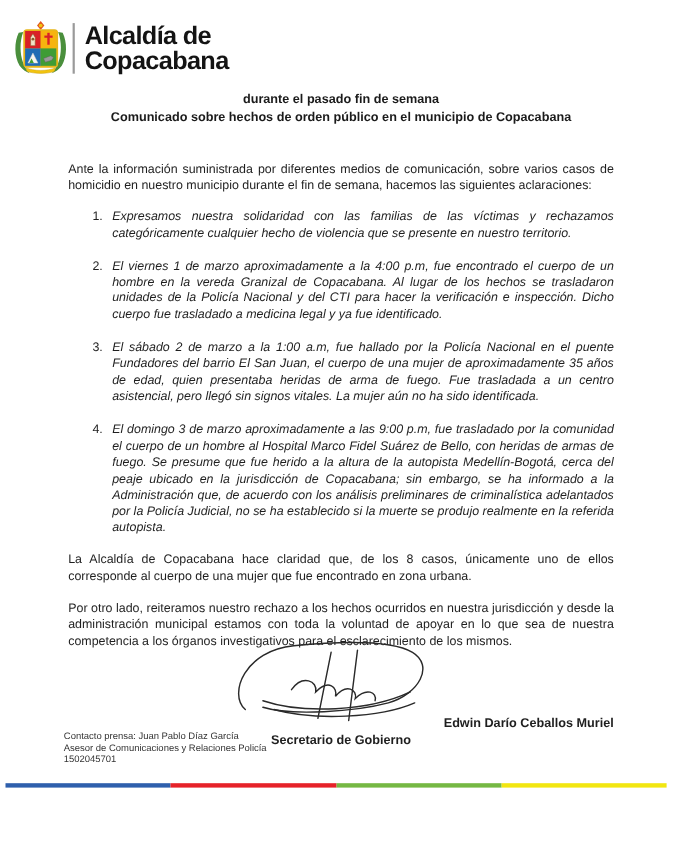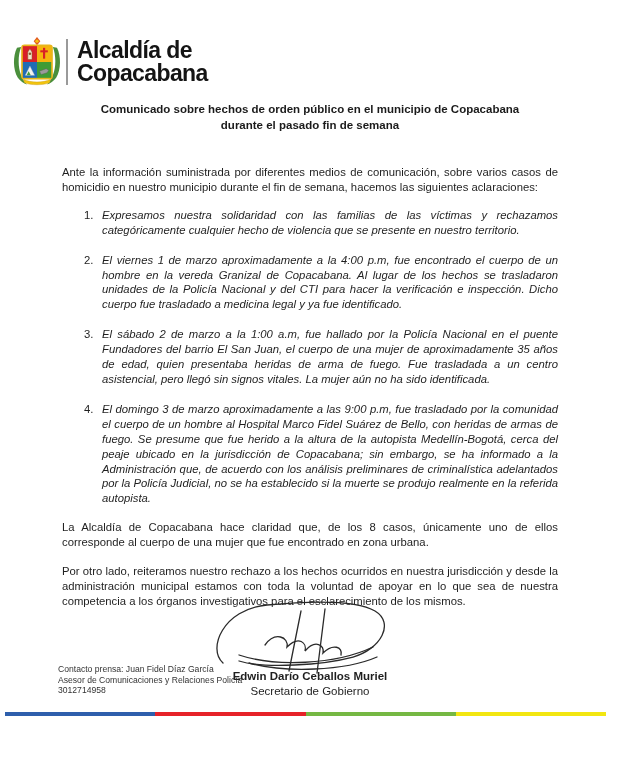--- a/index.html
+++ b/index.html
@@ -9,21 +9,21 @@
     height: 782px;
     position: relative;
     font-family: "Liberation Sans", sans-serif;
     color: #1f1f1f;
     overflow: hidden;
   }
   .page {
     position: relative;
     width: 620px;
     height: 782px;
-    padding: 36px 62px 0 62px;
+    padding: 18px 62px 0 62px;
   }
 
   
   .header {
     display: flex;
     align-items: center;
     margin-left: -50px; 
     height: 52px;
   }
   .logo-shield { width: 50px; height: 52px; flex: 0 0 auto; }
@@ -89,23 +89,24 @@
   .signature-svg {
     display: block;
     margin: -14px auto -6px auto;
     width: 210px;
     height: 78px;
   }
   .sig-name {
     font-weight: bold;
     font-size: 11.5px;
     line-height: 1.3;
+    text-align: right;
   }
   .sig-role {
-    font-weight: normal;
+    font-weight: bold;
     font-size: 11.5px;
     line-height: 1.3;
   }
 
   
   .contact {
     position: absolute;
     left: 58px;
     top: 664px;
     font-size: 8.6px;
@@ -158,22 +159,22 @@
       <path d="M14,52 C22,56 38,56 46,52 L45,56 C37,59 23,59 15,56 Z" fill="#f2c40e" stroke="#c79a10" stroke-width="0.5"></path>
     </svg>
     <div class="header-divider"></div>
     <div class="org-name">
       <div>Alcaldía de</div>
       <div>Copacabana</div>
     </div>
   </div>
 
   <div class="doc-title">
+    <div>durante el pasado fin de semana</div>
     <div>Comunicado sobre hechos de orden público en el municipio de Copacabana</div>
-    <div>durante el pasado fin de semana</div>
   </div>
 
   <p class="para intro">Ante la información suministrada por diferentes medios de comunicación, sobre varios casos de homicidio en nuestro municipio durante el fin de semana, hacemos las siguientes aclaraciones:</p>
 
   <div class="list">
     <div class="list-item">
       <span class="list-number">1.</span>
       <span class="list-text">Expresamos nuestra solidaridad con las familias de las víctimas y rechazamos categóricamente cualquier hecho de violencia que se presente en nuestro territorio.</span>
     </div>
     <div class="list-item li-gap">
@@ -202,23 +203,23 @@
         <path d="M120,12 L112,76"></path>
         <path d="M34,58 C70,70 130,68 168,50"></path>
         <path d="M44,66 C80,76 140,74 172,60"></path>
       </g>
     </svg>
     <div class="sig-name">Edwin Darío Ceballos Muriel</div>
     <div class="sig-role">Secretario de Gobierno</div>
   </div>
 
   <div class="contact">
-    <div>Contacto prensa: Juan Fidel Díaz García</div>
+    <div>Contacto prensa: Juan Pablo Díaz García</div>
     <div>Asesor de Comunicaciones y Relaciones Policía</div>
-    <div>3012714958</div>
+    <div>1502045701</div>
   </div>
 
   <div class="footer-bar">
     <div class="seg" style="background: rgb(46, 95, 172);"></div>
     <div class="seg" style="background: rgb(230, 34, 41);"></div>
     <div class="seg" style="background: rgb(117, 184, 67);"></div>
     <div class="seg" style="background: rgb(242, 230, 17);"></div>
   </div>
 
 </div>

